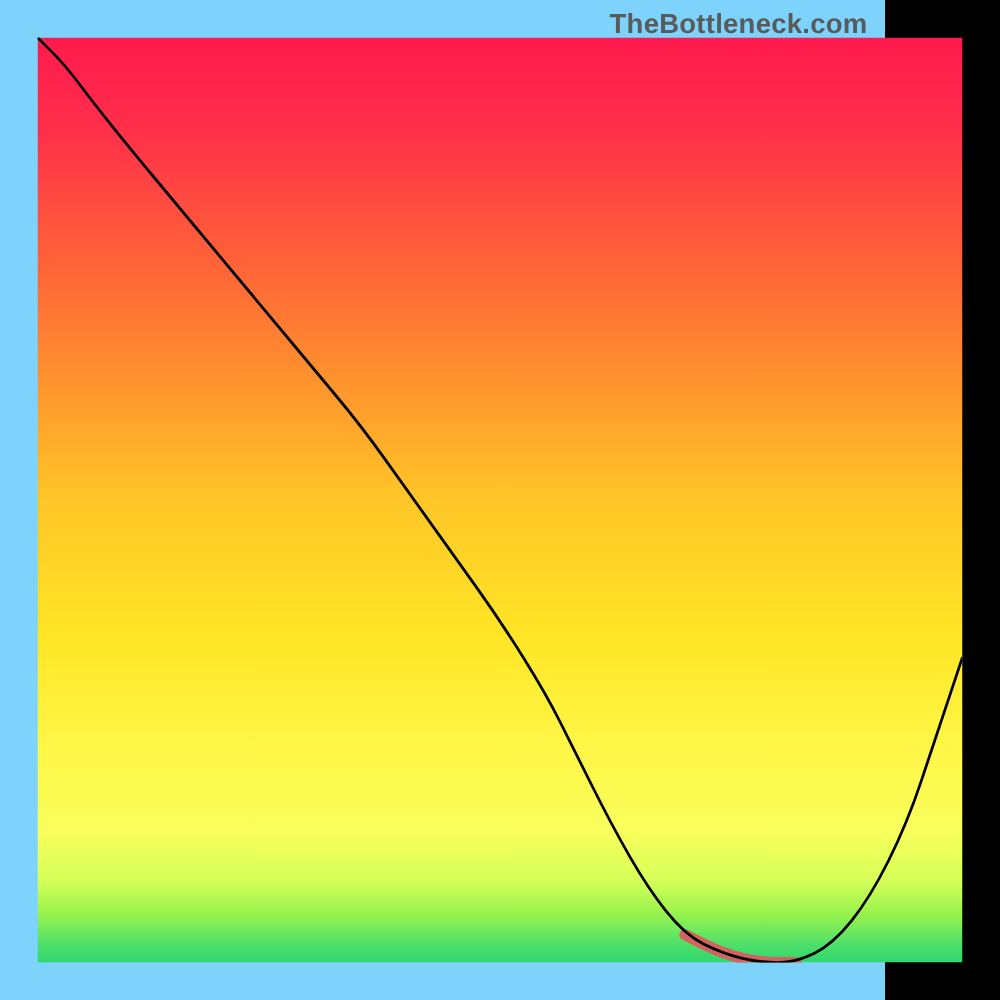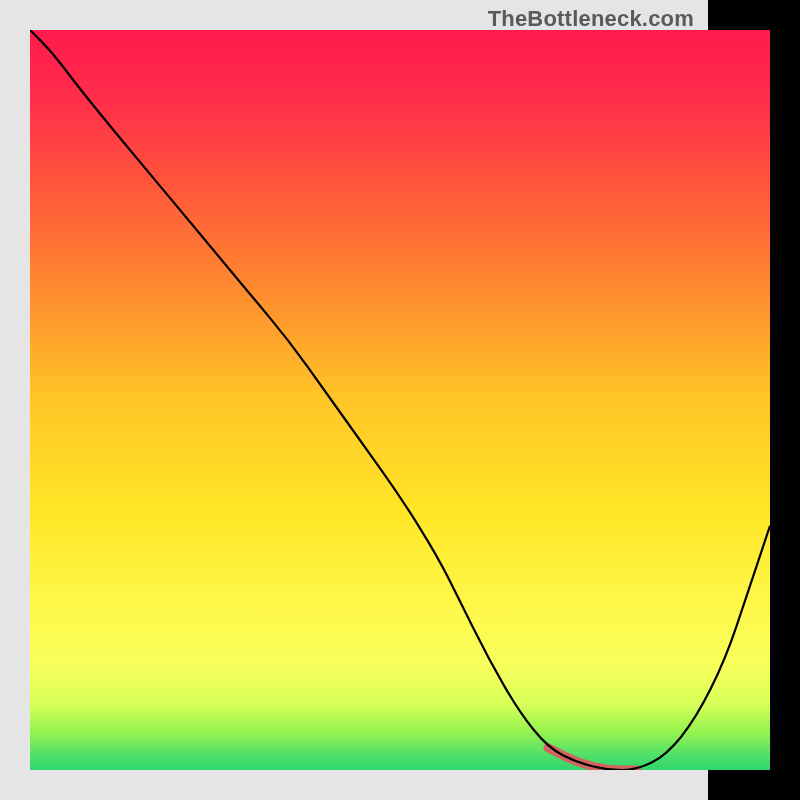--- a/index.html
+++ b/index.html
@@ -8,21 +8,21 @@
     width: 800px;
     height: 800px;
     background: #000;
     overflow: hidden;
     font-family: Arial, Helvetica, sans-serif;
   }
   .frame {
     position: relative;
     width: 708px;
     height: 800px;
-    background: #e5e5e5;
+    background: #7dd3fc;
   }
   .watermark {
     position: absolute;
     top: 6px;
     right: 14px;
     color: #5a5a5a;
     font-size: 22px;
     font-weight: 600;
     letter-spacing: 0.2px;
     user-select: none;

